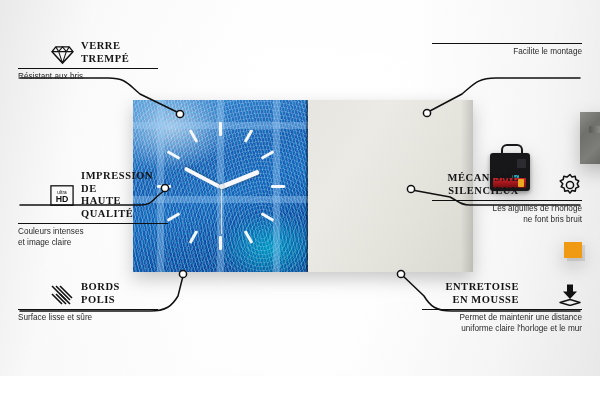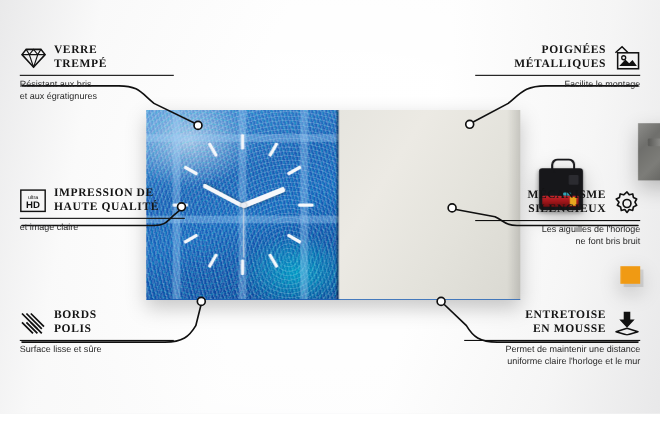--- a/index.html
+++ b/index.html
@@ -74,21 +74,21 @@
   
   .callout{position:absolute;z-index:8;}
   .ttl{font-weight:700;letter-spacing:.55px;color:#141414;font-size:10.5px;line-height:12.5px;
     text-transform:uppercase;font-family:"Liberation Serif", serif;}
   .rule{height:1.4px;background:#101010;margin:3px 0 3px;}
   .desc{font-size:8.2px;line-height:10.2px;color:#2a2a2a;font-family:Liberation Sans, sans-serif;}
   .row{display:flex;align-items:center;gap:7px;}
   .left .row{justify-content:flex-start;}
   .right .row{justify-content:flex-end;}
   .right .ttl,.right .desc{text-align:right;}
-  .ico{width:24px;height:24px;flex:0 0 24px;display:flex;align-items:center;justify-content:center;color:#111;}
+  .ico{width:24px;height:24px;flex:0 0 24px;display:flex;align-items:flex-end;justify-content:center;color:#111;margin-left:32px;}
   .ico svg{display:block;}
 </style>
 </head>
 <body>
 
 <div id="stage">
 
   <div class="product">
 
     <div class="panel front">
@@ -163,38 +163,38 @@
           <path d="M5 3l3 5 4-5 4 5 3-5M1 8h22M8 8l4 12M16 8l-4 12" fill="none" stroke="#111" stroke-width="1.1"></path>
         </svg>
       </span>
       <span>
         <div class="ttl">VERRE</div>
         <div class="ttl">TREMPÉ</div>
       </span>
     </div>
     <div class="rule"></div>
     <div class="desc">Résistant aux bris</div>
-    <div class="desc">et aux égratignures</div>
   </div>
 
   <div class="callout left" style="left:18px;top:170px;width:150px;">
     <div class="row">
       <span class="ico">
         <svg width="25" height="23" viewBox="0 0 26 24">
           <rect x="1" y="1.5" width="24" height="21" fill="none" stroke="#111" stroke-width="1.4"></rect>
           <text x="13" y="10" font-family="Liberation Sans, sans-serif" font-size="5.2" text-anchor="middle" fill="#111">ultra</text>
           <text x="13" y="19.5" font-family="Liberation Sans, sans-serif" font-size="9.5" font-weight="bold" text-anchor="middle" fill="#111">HD</text>
         </svg>
       </span>
       <span>
         <div class="ttl">IMPRESSION DE</div>
         <div class="ttl">HAUTE QUALITÉ</div>
       </span>
     </div>
     <div class="rule"></div>
+    <div class="desc">Couleurs intenses</div>
     <div class="desc">et image claire</div>
   </div>
 
   <div class="callout left" style="left:18px;top:281px;width:140px;">
     <div class="row">
       <span class="ico">
         <svg width="24" height="22" viewBox="0 0 24 22">
           <path d="M2 2L16 16M6 2L20 16M10 2L22 14" stroke="#111" stroke-width="1.6" fill="none"></path>
           <path d="M2 10L12 20M6 10L16 20M10 10L20 20" stroke="#111" stroke-width="1.6" fill="none"></path>
         </svg>
@@ -203,34 +203,20 @@
         <div class="ttl">BORDS</div>
         <div class="ttl">POLIS</div>
       </span>
     </div>
     <div class="rule"></div>
     <div class="desc">Surface lisse et sûre</div>
     <div class="desc"></div>
   </div>
 
   <div class="callout right" style="left:432px;top:40px;width:150px;">
-    <div class="row">
-      <span>
-        <div class="ttl">POIGNÉES</div>
-        <div class="ttl">MÉTALLIQUES</div>
-      </span>
-      <span class="ico">
-        <svg width="24" height="23" viewBox="0 0 24 23">
-          <rect x="3.5" y="7" width="19" height="14.5" fill="none" stroke="#111" stroke-width="1.4"></rect>
-          <path d="M5 19l5.5-6 3.5 3.5 3-3 4 5.5z" fill="#111"></path>
-          <circle cx="9" cy="11.5" r="1.8" fill="none" stroke="#111" stroke-width="1.2"></circle>
-          <path d="M13 7L7.5 1.5 1.5 7" fill="none" stroke="#111" stroke-width="1.4"></path>
-        </svg>
-      </span>
-    </div>
     <div class="rule"></div>
     <div class="desc">Facilite le montage</div>
   </div>
 
   <div class="callout right" style="left:432px;top:172px;width:150px;">
     <div class="row">
       <span>
         <div class="ttl">MÉCANISME</div>
         <div class="ttl">SILENCIEUX</div>
       </span>

